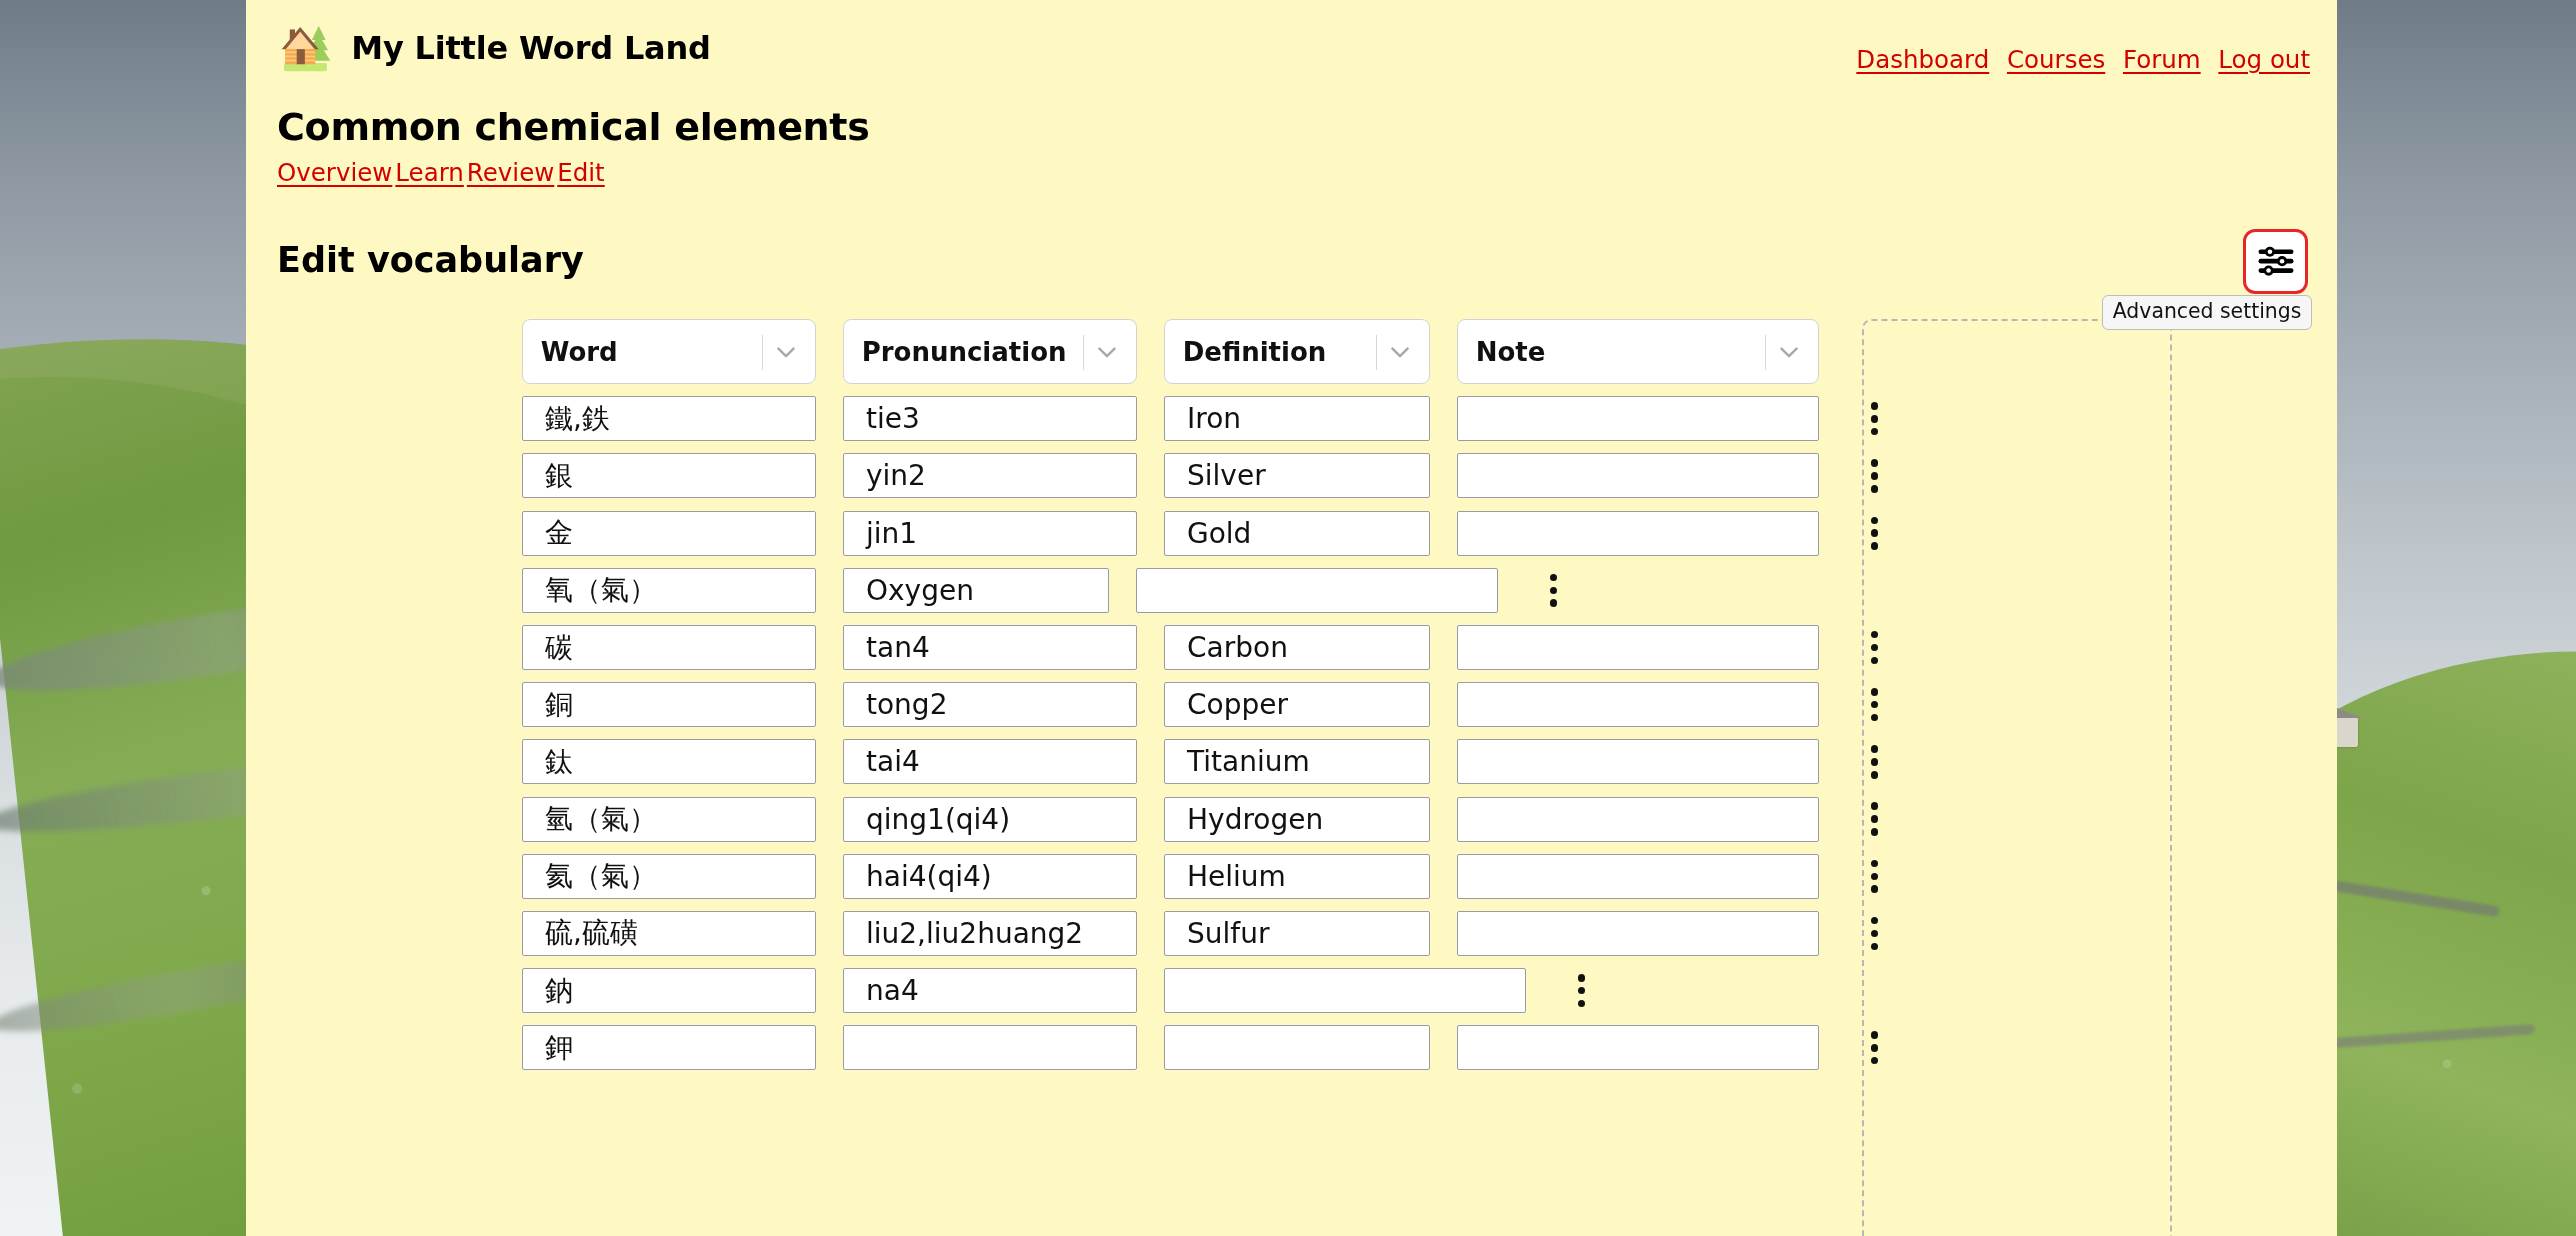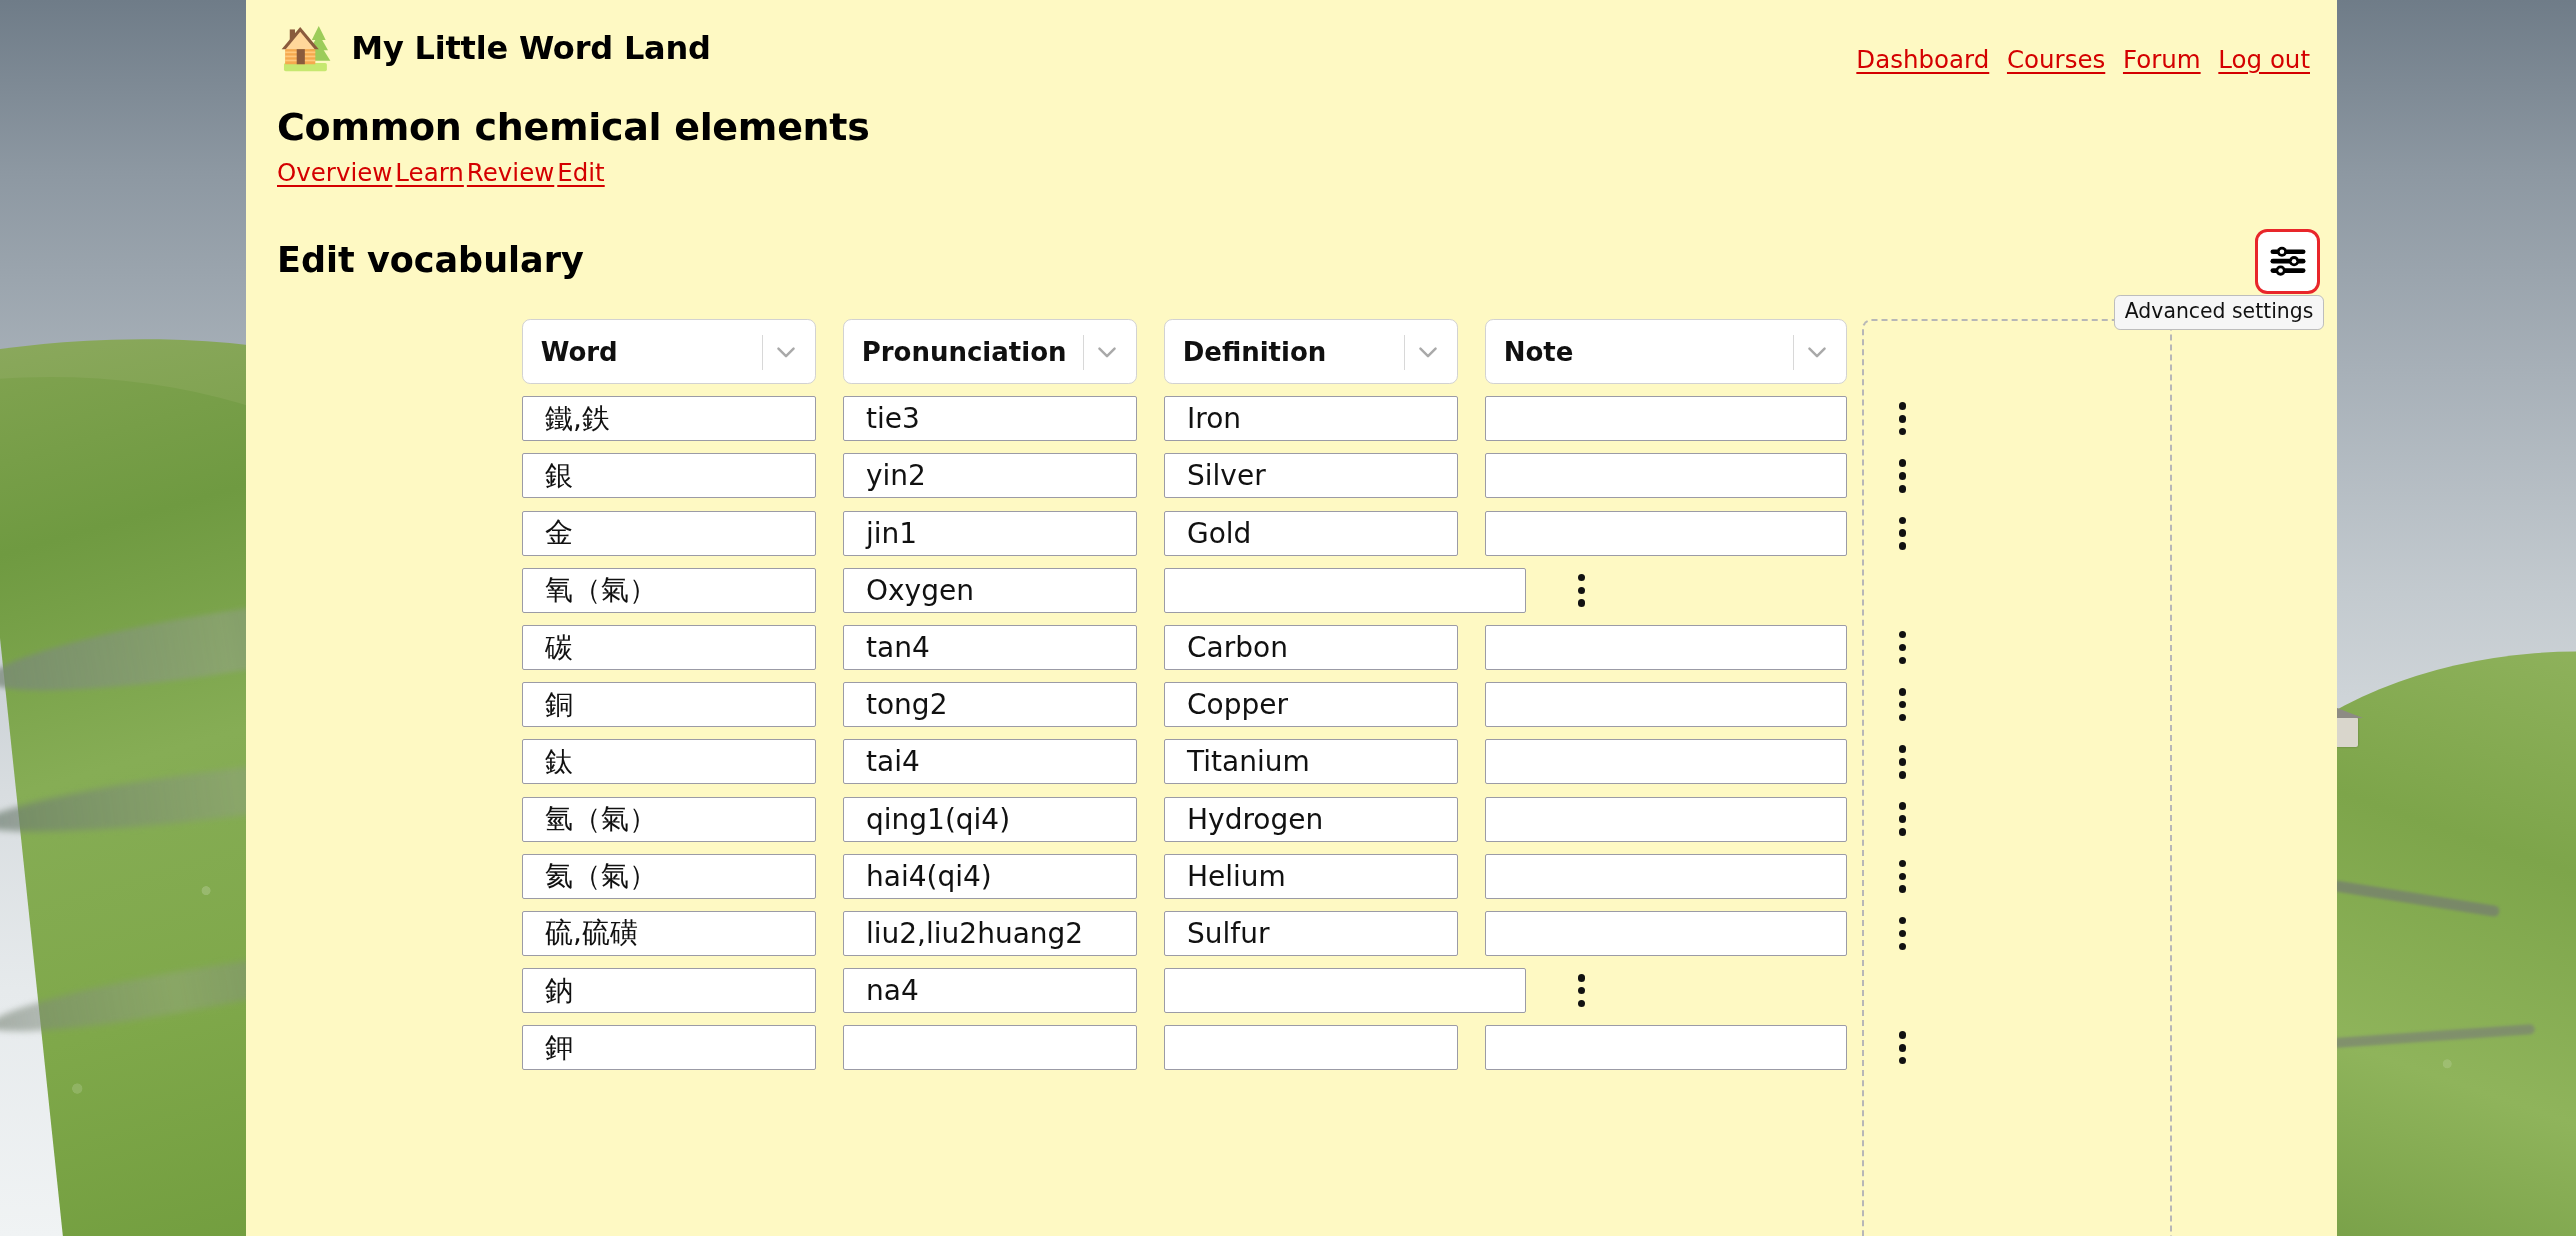--- a/index.html
+++ b/index.html
@@ -157,21 +157,21 @@
   .section-row {
     position: relative;
     margin: 53px 0 0 0;
     height: 75px;
   }
   .section-title {
     position: absolute; left: 31px; top: 0;
     font-size: 35px; font-weight: bold; color: #000;
   }
   .settings-btn {
-    position: absolute; right: 17px; top: -11px;
+    position: absolute; right: 29px; top: -11px;
     width: 65px; height: 65px;
     border: 3.4px solid #e8262a;
     border-radius: 12.2px;
     background: #fff;
     display: flex; align-items: center; justify-content: center;
     cursor: pointer;
   }
   .sliders-icon { width: 38px; height: 35px; }
   .tooltip {
     position: absolute; right: -6.8px; top: 63px;
@@ -229,21 +229,21 @@
     display: flex; align-items: center;
     padding-left: 22px;
     font-size: 28px;
     color: #111;
     overflow: hidden;
     white-space: nowrap;
     cursor: text;
   }
   .w-word  { width: 294px; }
   .w-pron  { width: 294px; }
-  .w-def   { width: 294px; }
+  .w-def   { width: 266px; }
   .w-note  { width: 362px; }
 
   .kebab {
     width: 38px; height: 45px;
     display: flex; flex-direction: column;
     align-items: center; justify-content: center;
     gap: 5.4px;
     margin-left: 9.5px;
     cursor: pointer;
     flex: none;

